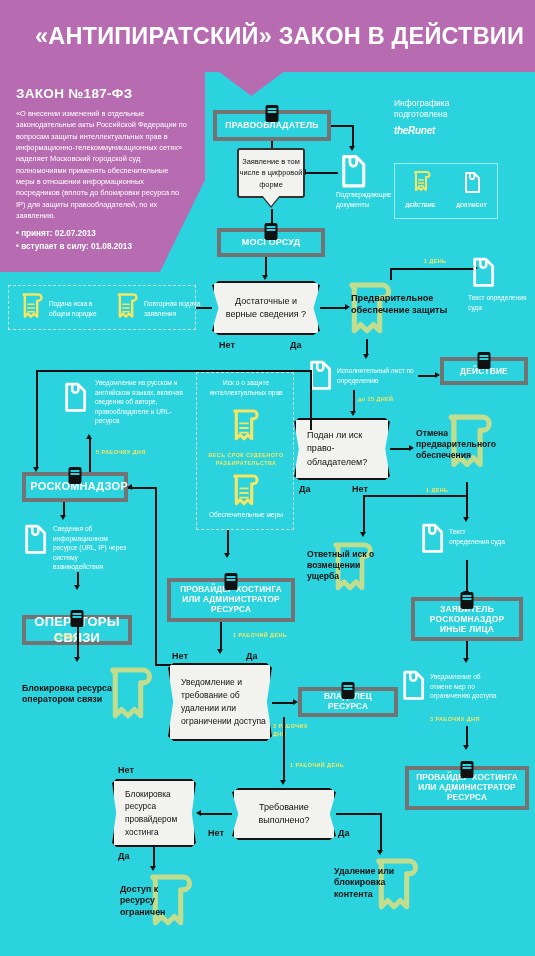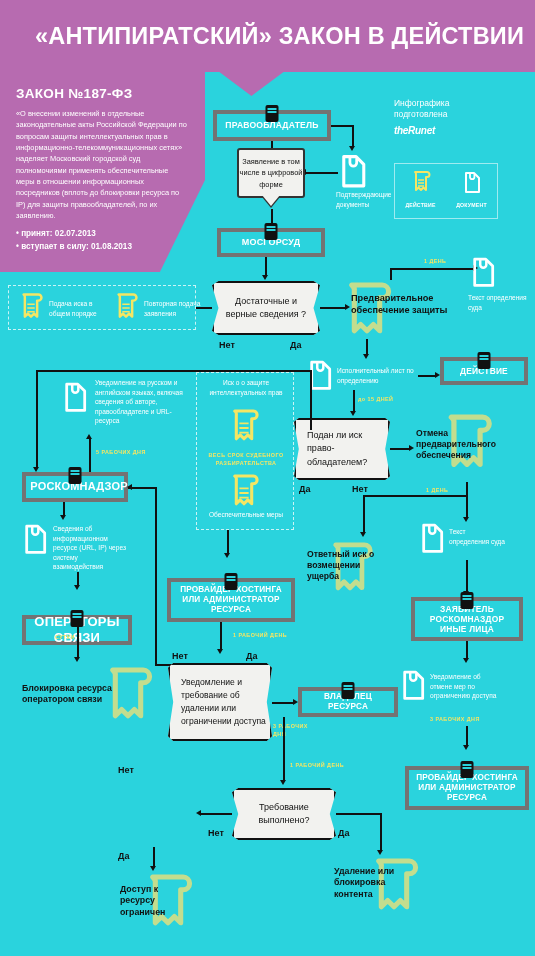--- a/index.html
+++ b/index.html
@@ -412,20 +412,23 @@
 
   <div class="decision" style="left:232px; top:788px; width:104px; height:52px;">
     <span style="padding:0 10px;">Требование выполнено?</span>
   </div>
   <div class="yn" style="left:208px; top:828px;">Нет</div>
   <div class="yn" style="left:338px; top:828px;">Да</div>
 
   <div class="line lh" style="left:200px; top:813px; width:32px;"></div>
   <div class="arrow-l" style="left:196px; top:810px;"></div>
 
+  <div class="decision-l" style="left:112px; top:779px; width:84px; height:68px; font-size:8.4px;">
+    <span>Блокировка ресурса провайдером хостинга</span>
+  </div>
   <div class="yn" style="left:118px; top:765px;">Нет</div>
   <div class="yn" style="left:118px; top:851px;">Да</div>
 
   <div class="line lv" style="left:153px; top:847px; height:20px;"></div>
   <div class="arrow-d" style="left:150px; top:866px;"></div>
   <svg class="gscroll" style="left:142px; top:872px;" width="52" height="66" viewBox="0 0 20 26">
     <path d="M4 2 h12 a2.5 2.5 0 0 1 0 5 h-1 v13 l-2.5 -2.5 l-2.5 2.5 l-2.5 -2.5 l-2.5 2.5 V4.5 A2.5 2.5 0 0 0 4 2 Z" fill="none" stroke="#c3dd8e" stroke-width="2" stroke-linejoin="round"></path>
   </svg>
   <div class="btext" style="left:120px; top:884px; width:68px; font-size:8.8px;">Доступ к ресурсу ограничен</div>
 

